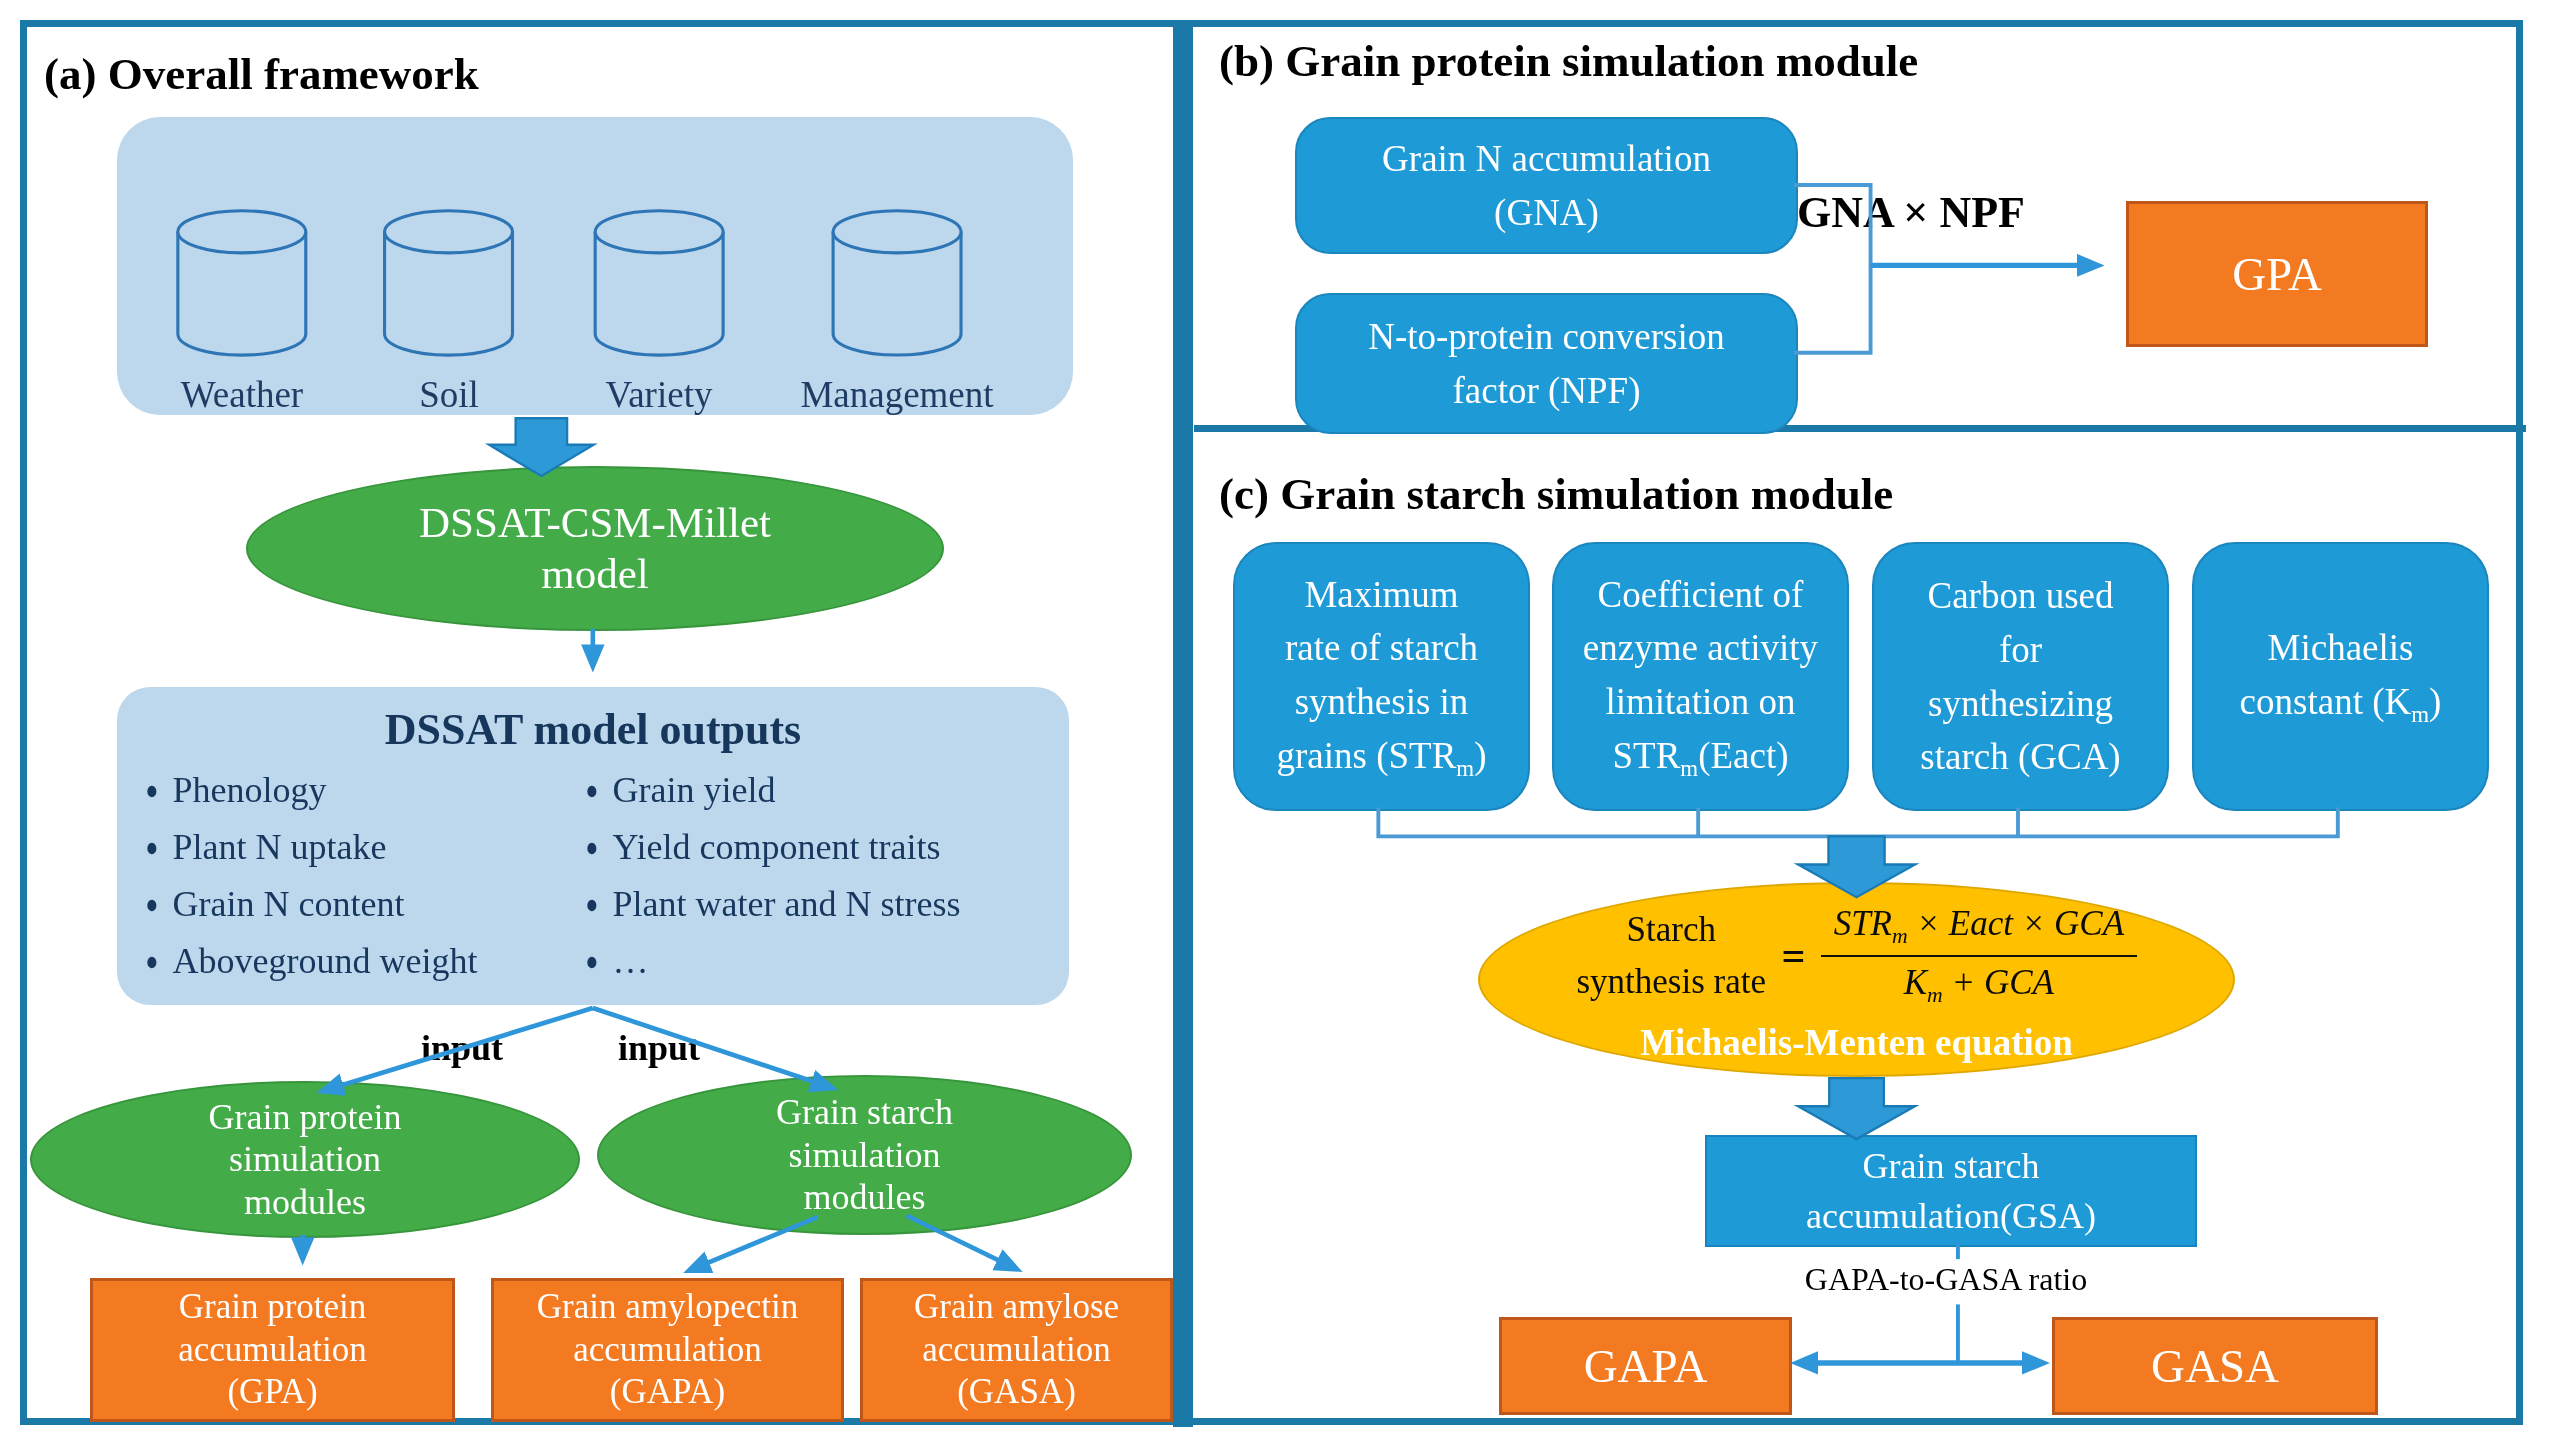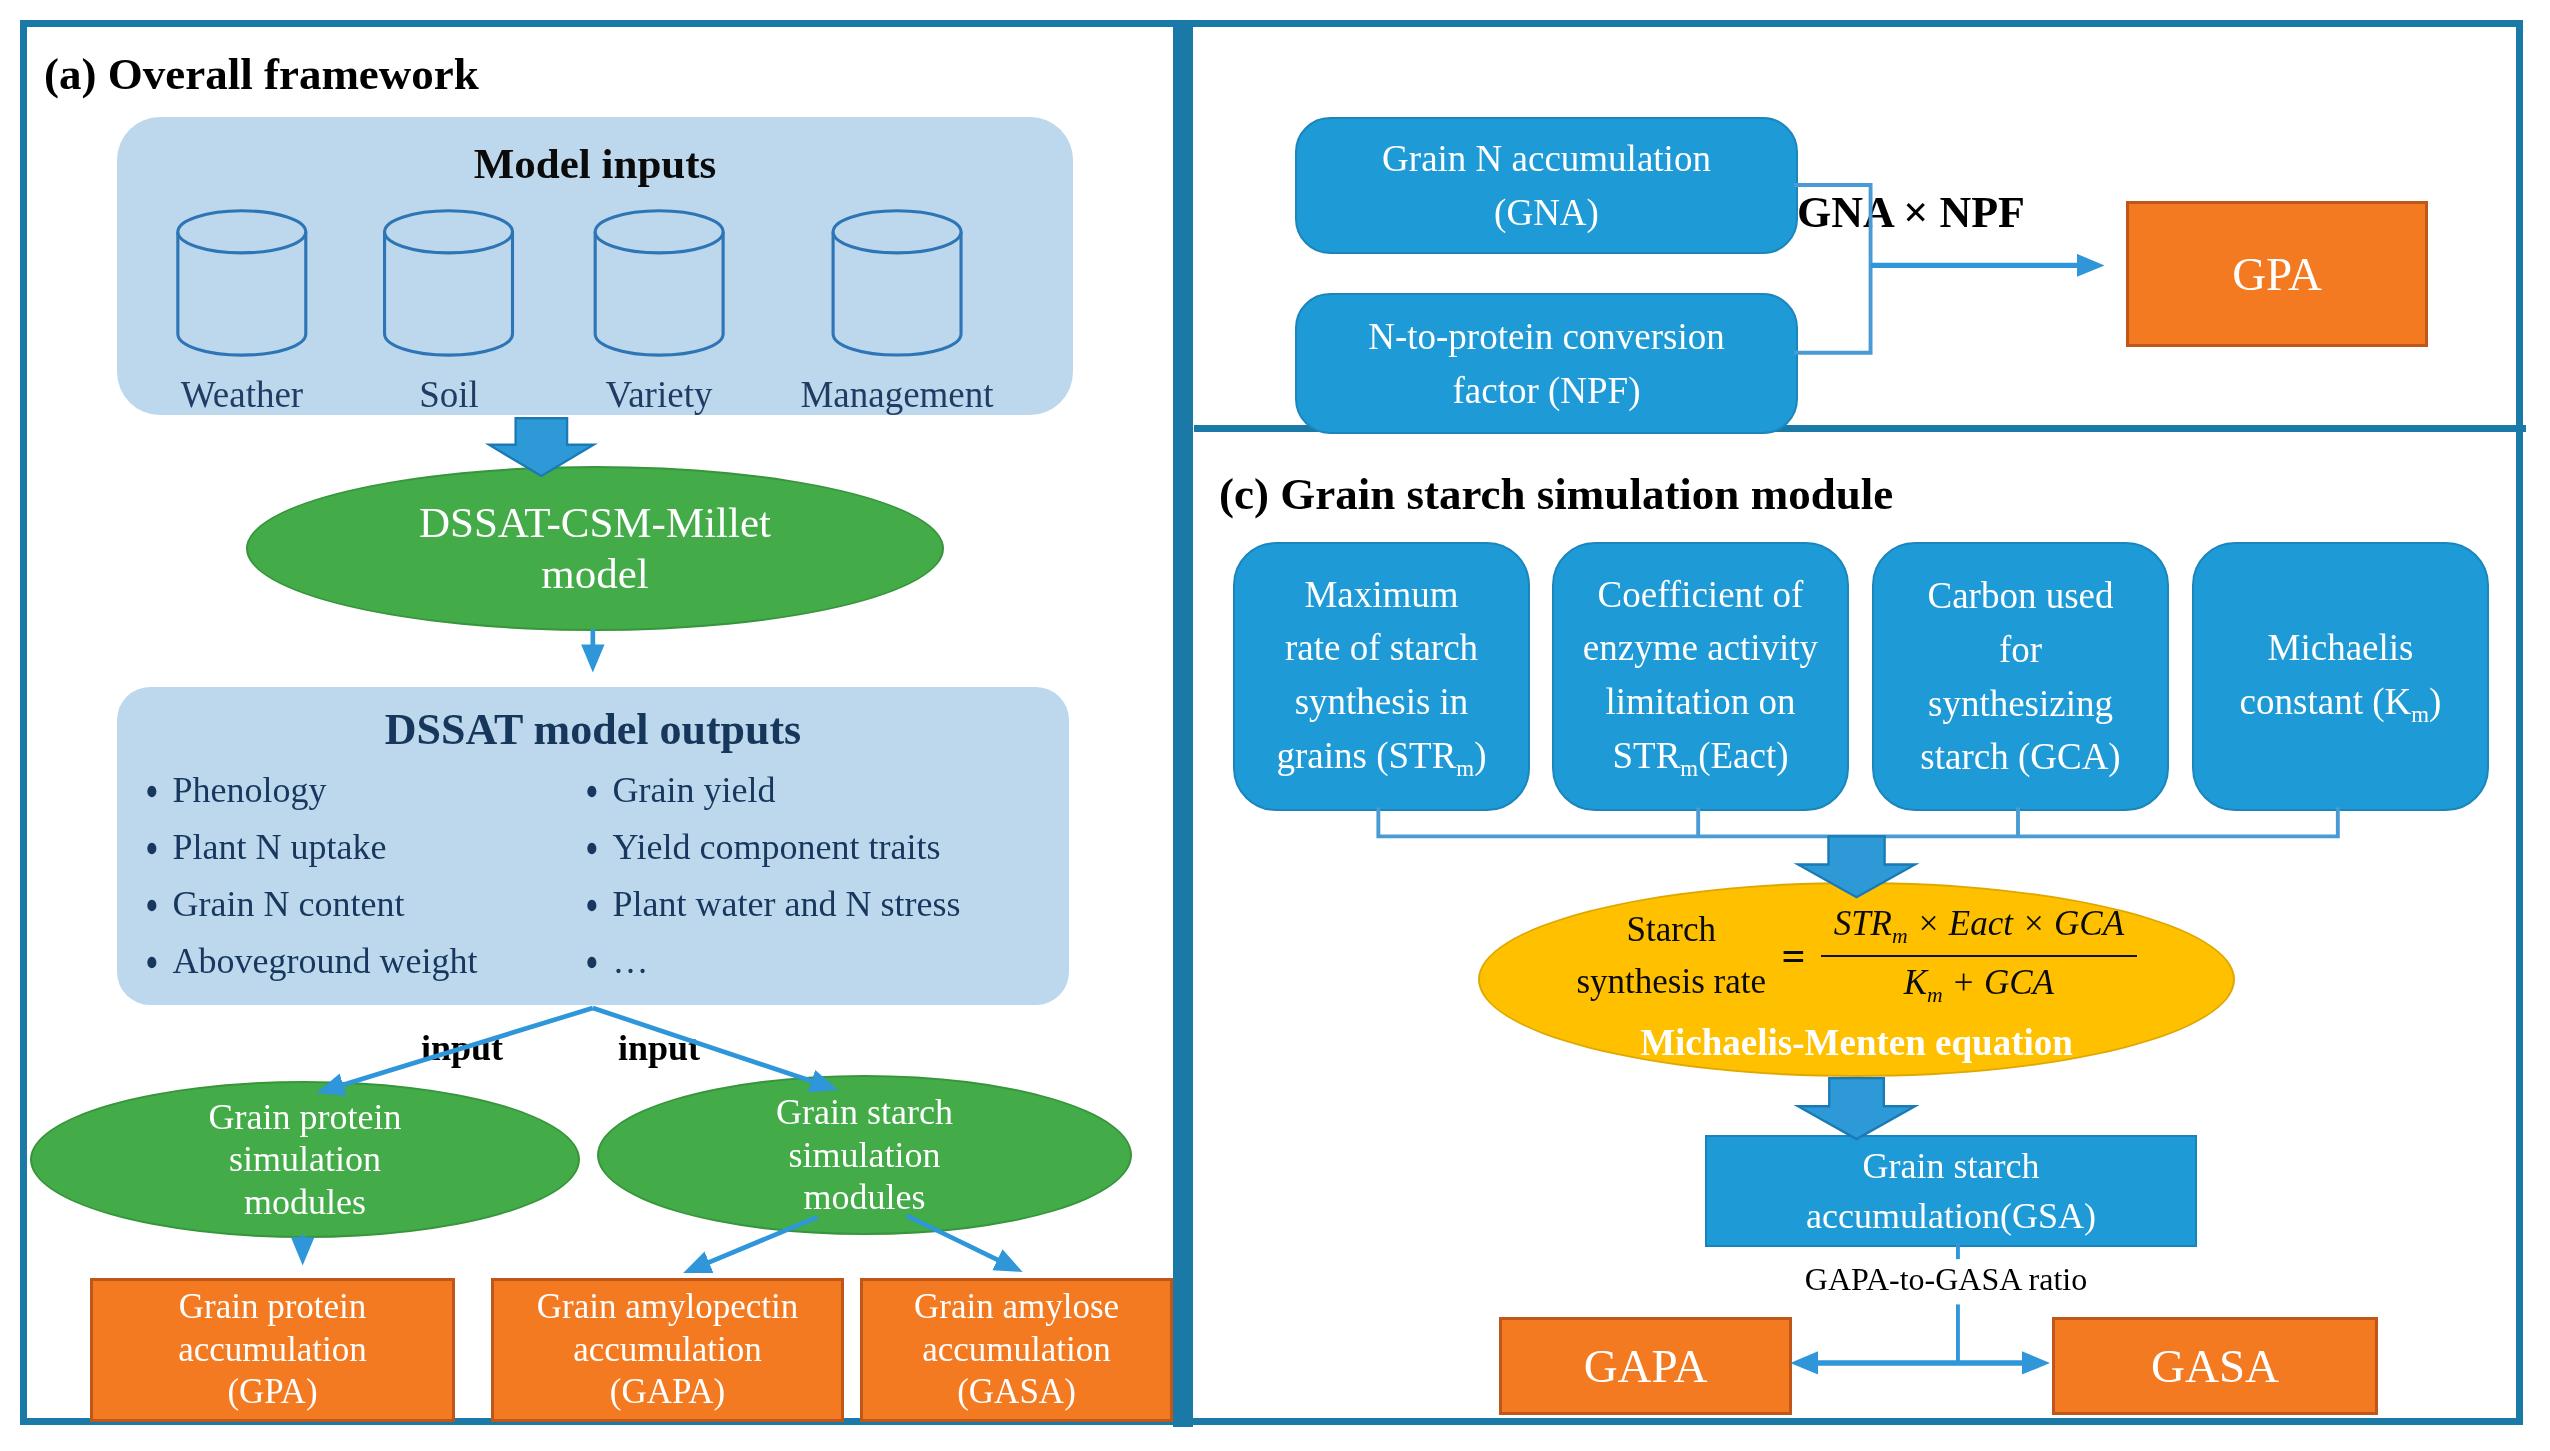--- a/index.html
+++ b/index.html
@@ -42,21 +42,20 @@
 
 <div class="page">
 
   <div class="abs" style="left:20px;top:20px;width:2489px;height:1391px;border:7.8px solid #1B79A8;"></div>
   <div class="abs" style="left:1173px;top:20px;width:20px;height:1407px;background:#1B79A8;"></div>
   <div class="abs" style="left:1194px;top:425px;width:1332px;height:7px;background:#1B79A8;"></div>
 
   <div class="abs ttl" style="left:44px;top:48px;">(a) Overall framework</div>
 
   <div class="abs lightbox nodes" style="left:117px;top:117px;width:956px;height:298px;"></div>
-  <div class="abs heading nodes" style="left:117px;top:139px;width:956px;">Model inputs</div>
   <div class="abs dblab nodes" style="left:125px;top:373px;width:234px;">Weather</div>
   <div class="abs dblab nodes" style="left:332px;top:373px;width:234px;">Soil</div>
   <div class="abs dblab nodes" style="left:542px;top:373px;width:234px;">Variety</div>
   <div class="abs dblab nodes" style="left:780px;top:373px;width:234px;">Management</div>
 
   <div class="abs gellipse nodes" style="left:246px;top:466px;width:694px;height:161px;font-size:43px;">
     <div>DSSAT-CSM-Millet</div>
     <div>model</div>
   </div>
 
@@ -118,20 +117,21 @@
     <div>Grain amylopectin</div>
     <div>accumulation</div>
     <div>(GAPA)</div>
   </div>
   <div class="abs orangebox nodes" style="left:860px;top:1278px;width:307px;height:138px;font-size:35px;line-height:1.22;">
     <div>Grain amylose</div>
     <div>accumulation</div>
     <div>(GASA)</div>
   </div>
 
+  <div class="abs ttl" style="left:1219px;top:35px;">(b) Grain protein simulation module</div>
 
   <div class="abs bluebox nodes" style="left:1295px;top:117px;width:499px;height:133px;font-size:37px;">
     <div>Grain N accumulation</div>
     <div>(GNA)</div>
   </div>
   <div class="abs bluebox nodes" style="left:1295px;top:273px;width:499px;height:137px;font-size:37px;margin-top:20px;">
     <div>N-to-protein conversion</div>
     <div>factor (NPF)</div>
   </div>
   <div class="abs oplab nodes" style="left:1755px;top:187px;width:312px;">GNA × NPF</div>

